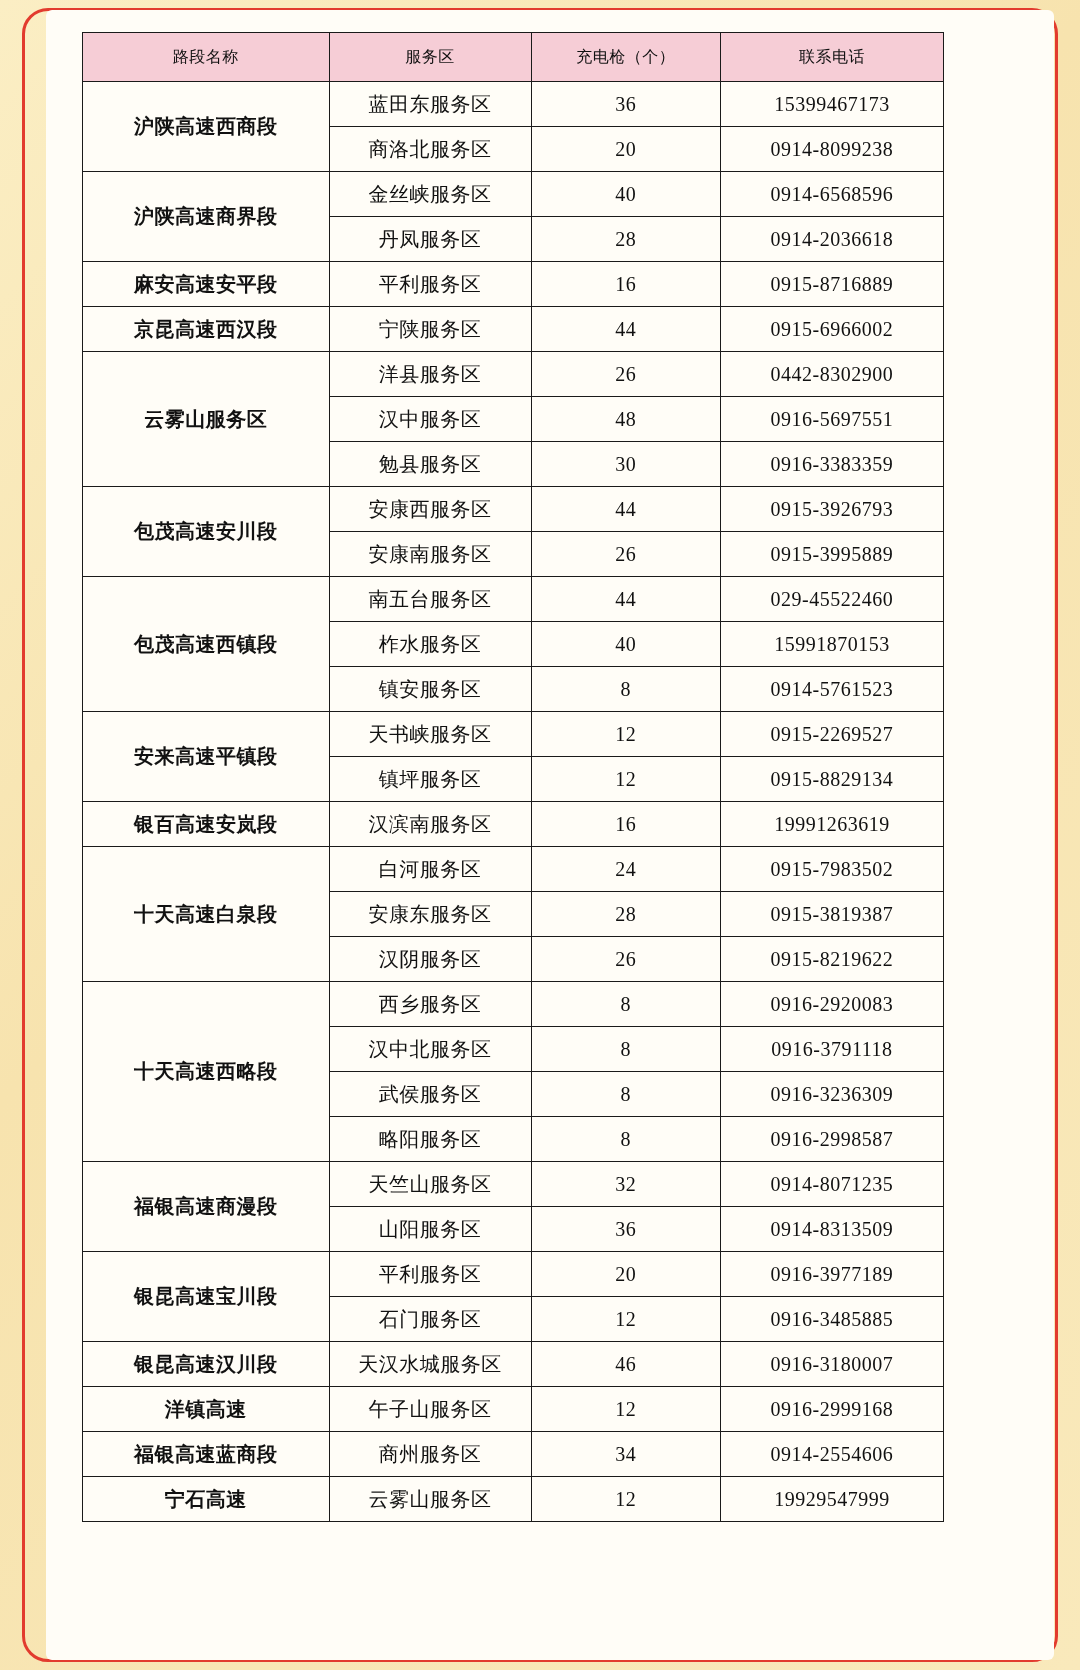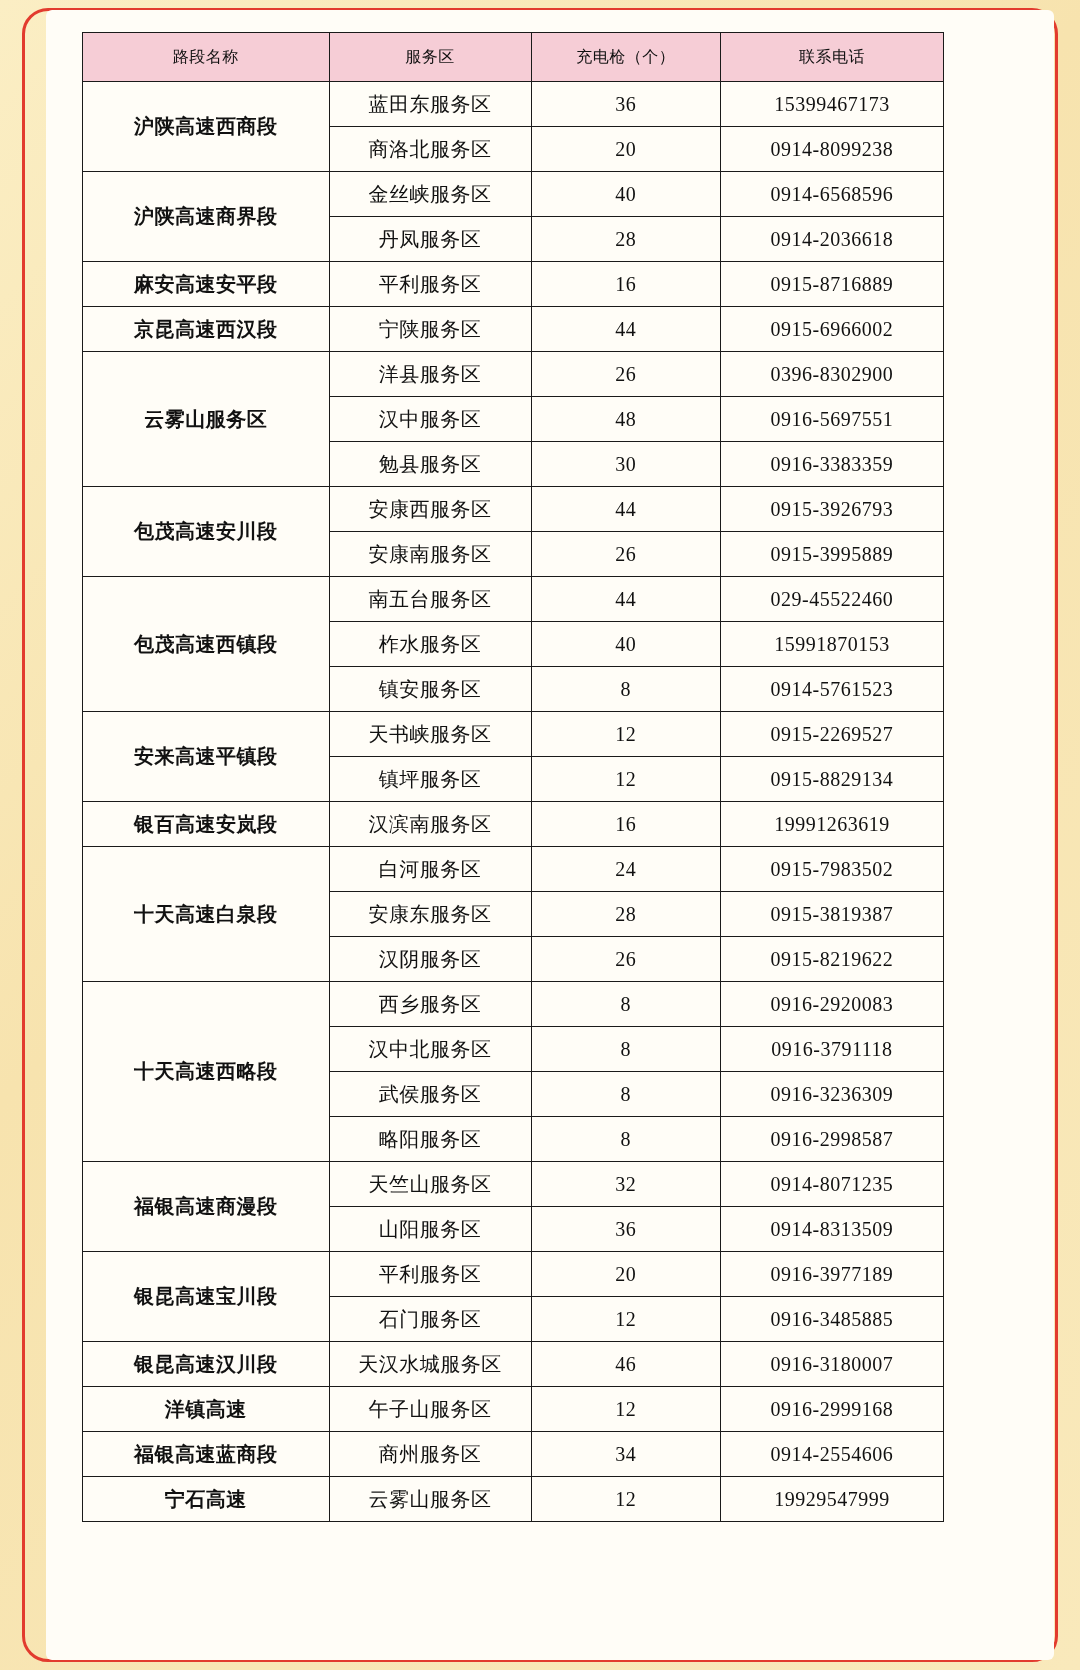--- a/index.html
+++ b/index.html
@@ -136,21 +136,21 @@
             <tr>
               <td class="road" rowspan="1">京昆高速西汉段</td>
               <td class="area">宁陕服务区</td>
               <td class="num">44</td>
               <td class="tel">0915-6966002</td>
             </tr>
             <tr>
               <td class="road" rowspan="3">云雾山服务区</td>
               <td class="area">洋县服务区</td>
               <td class="num">26</td>
-              <td class="tel">0396-8302900</td>
+              <td class="tel">0442-8302900</td>
             </tr>
             <tr>
               <td class="area">汉中服务区</td>
               <td class="num">48</td>
               <td class="tel">0916-5697551</td>
             </tr>
             <tr>
               <td class="area">勉县服务区</td>
               <td class="num">30</td>
               <td class="tel">0916-3383359</td>

